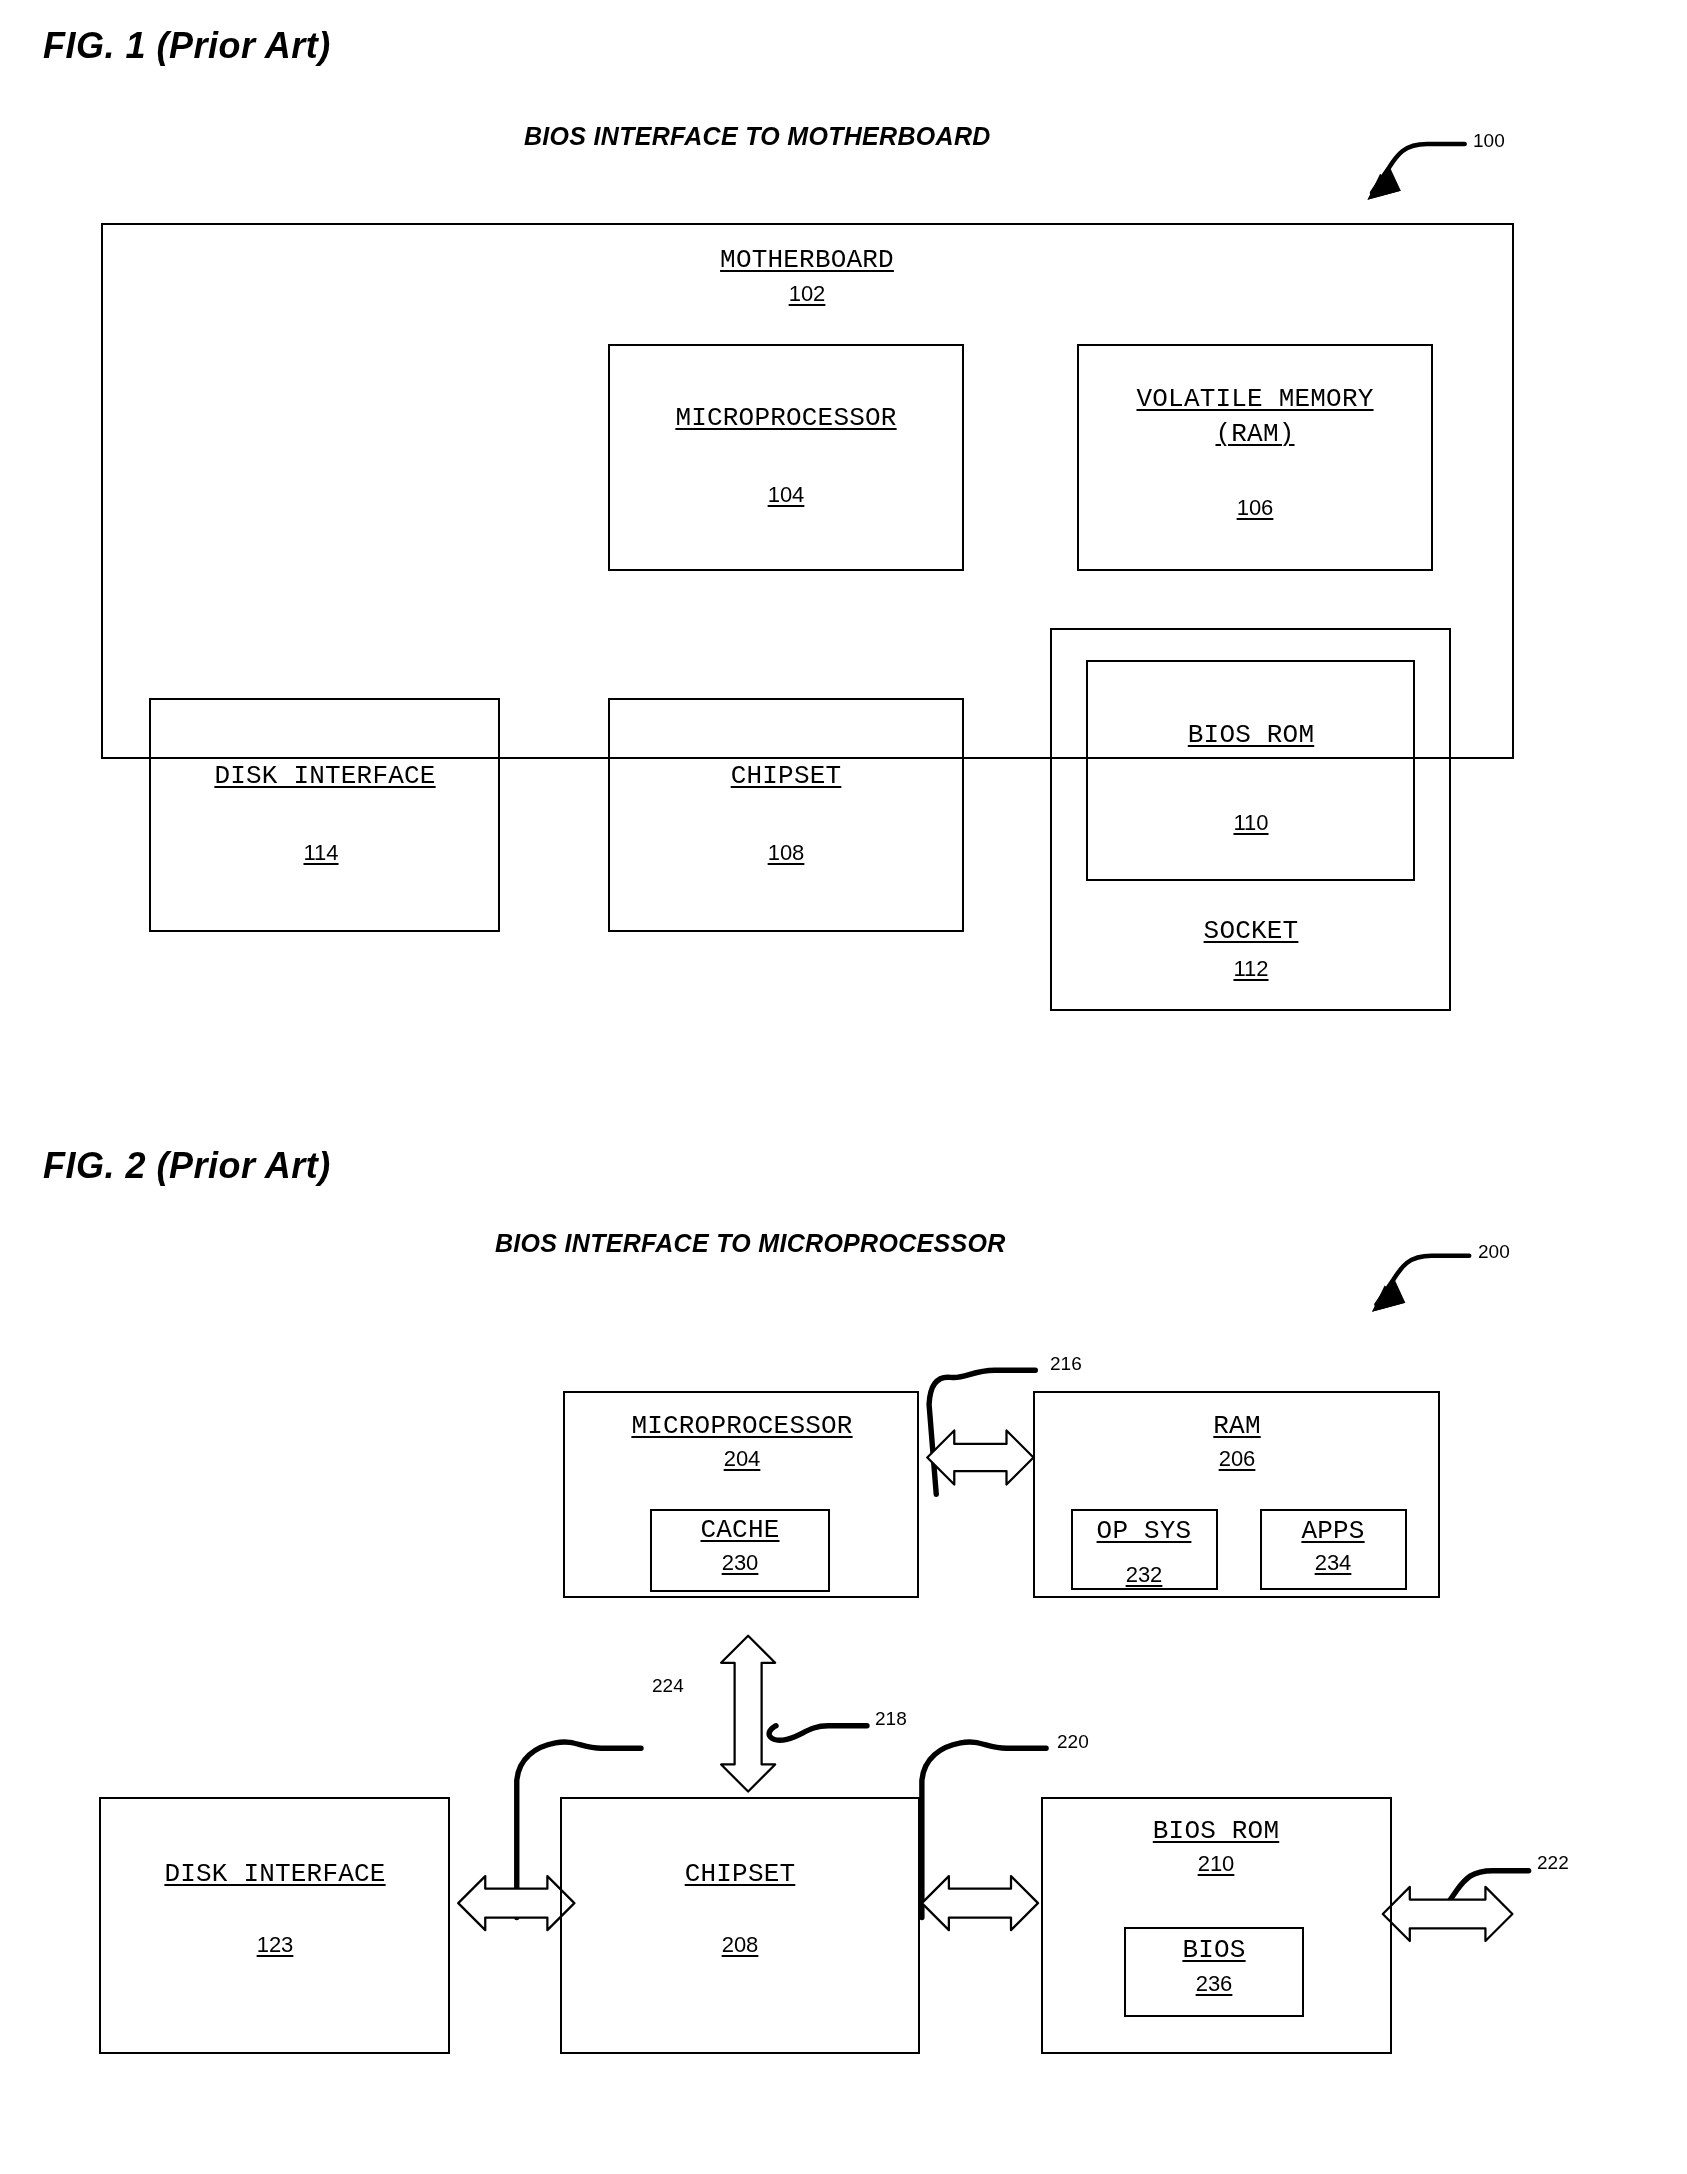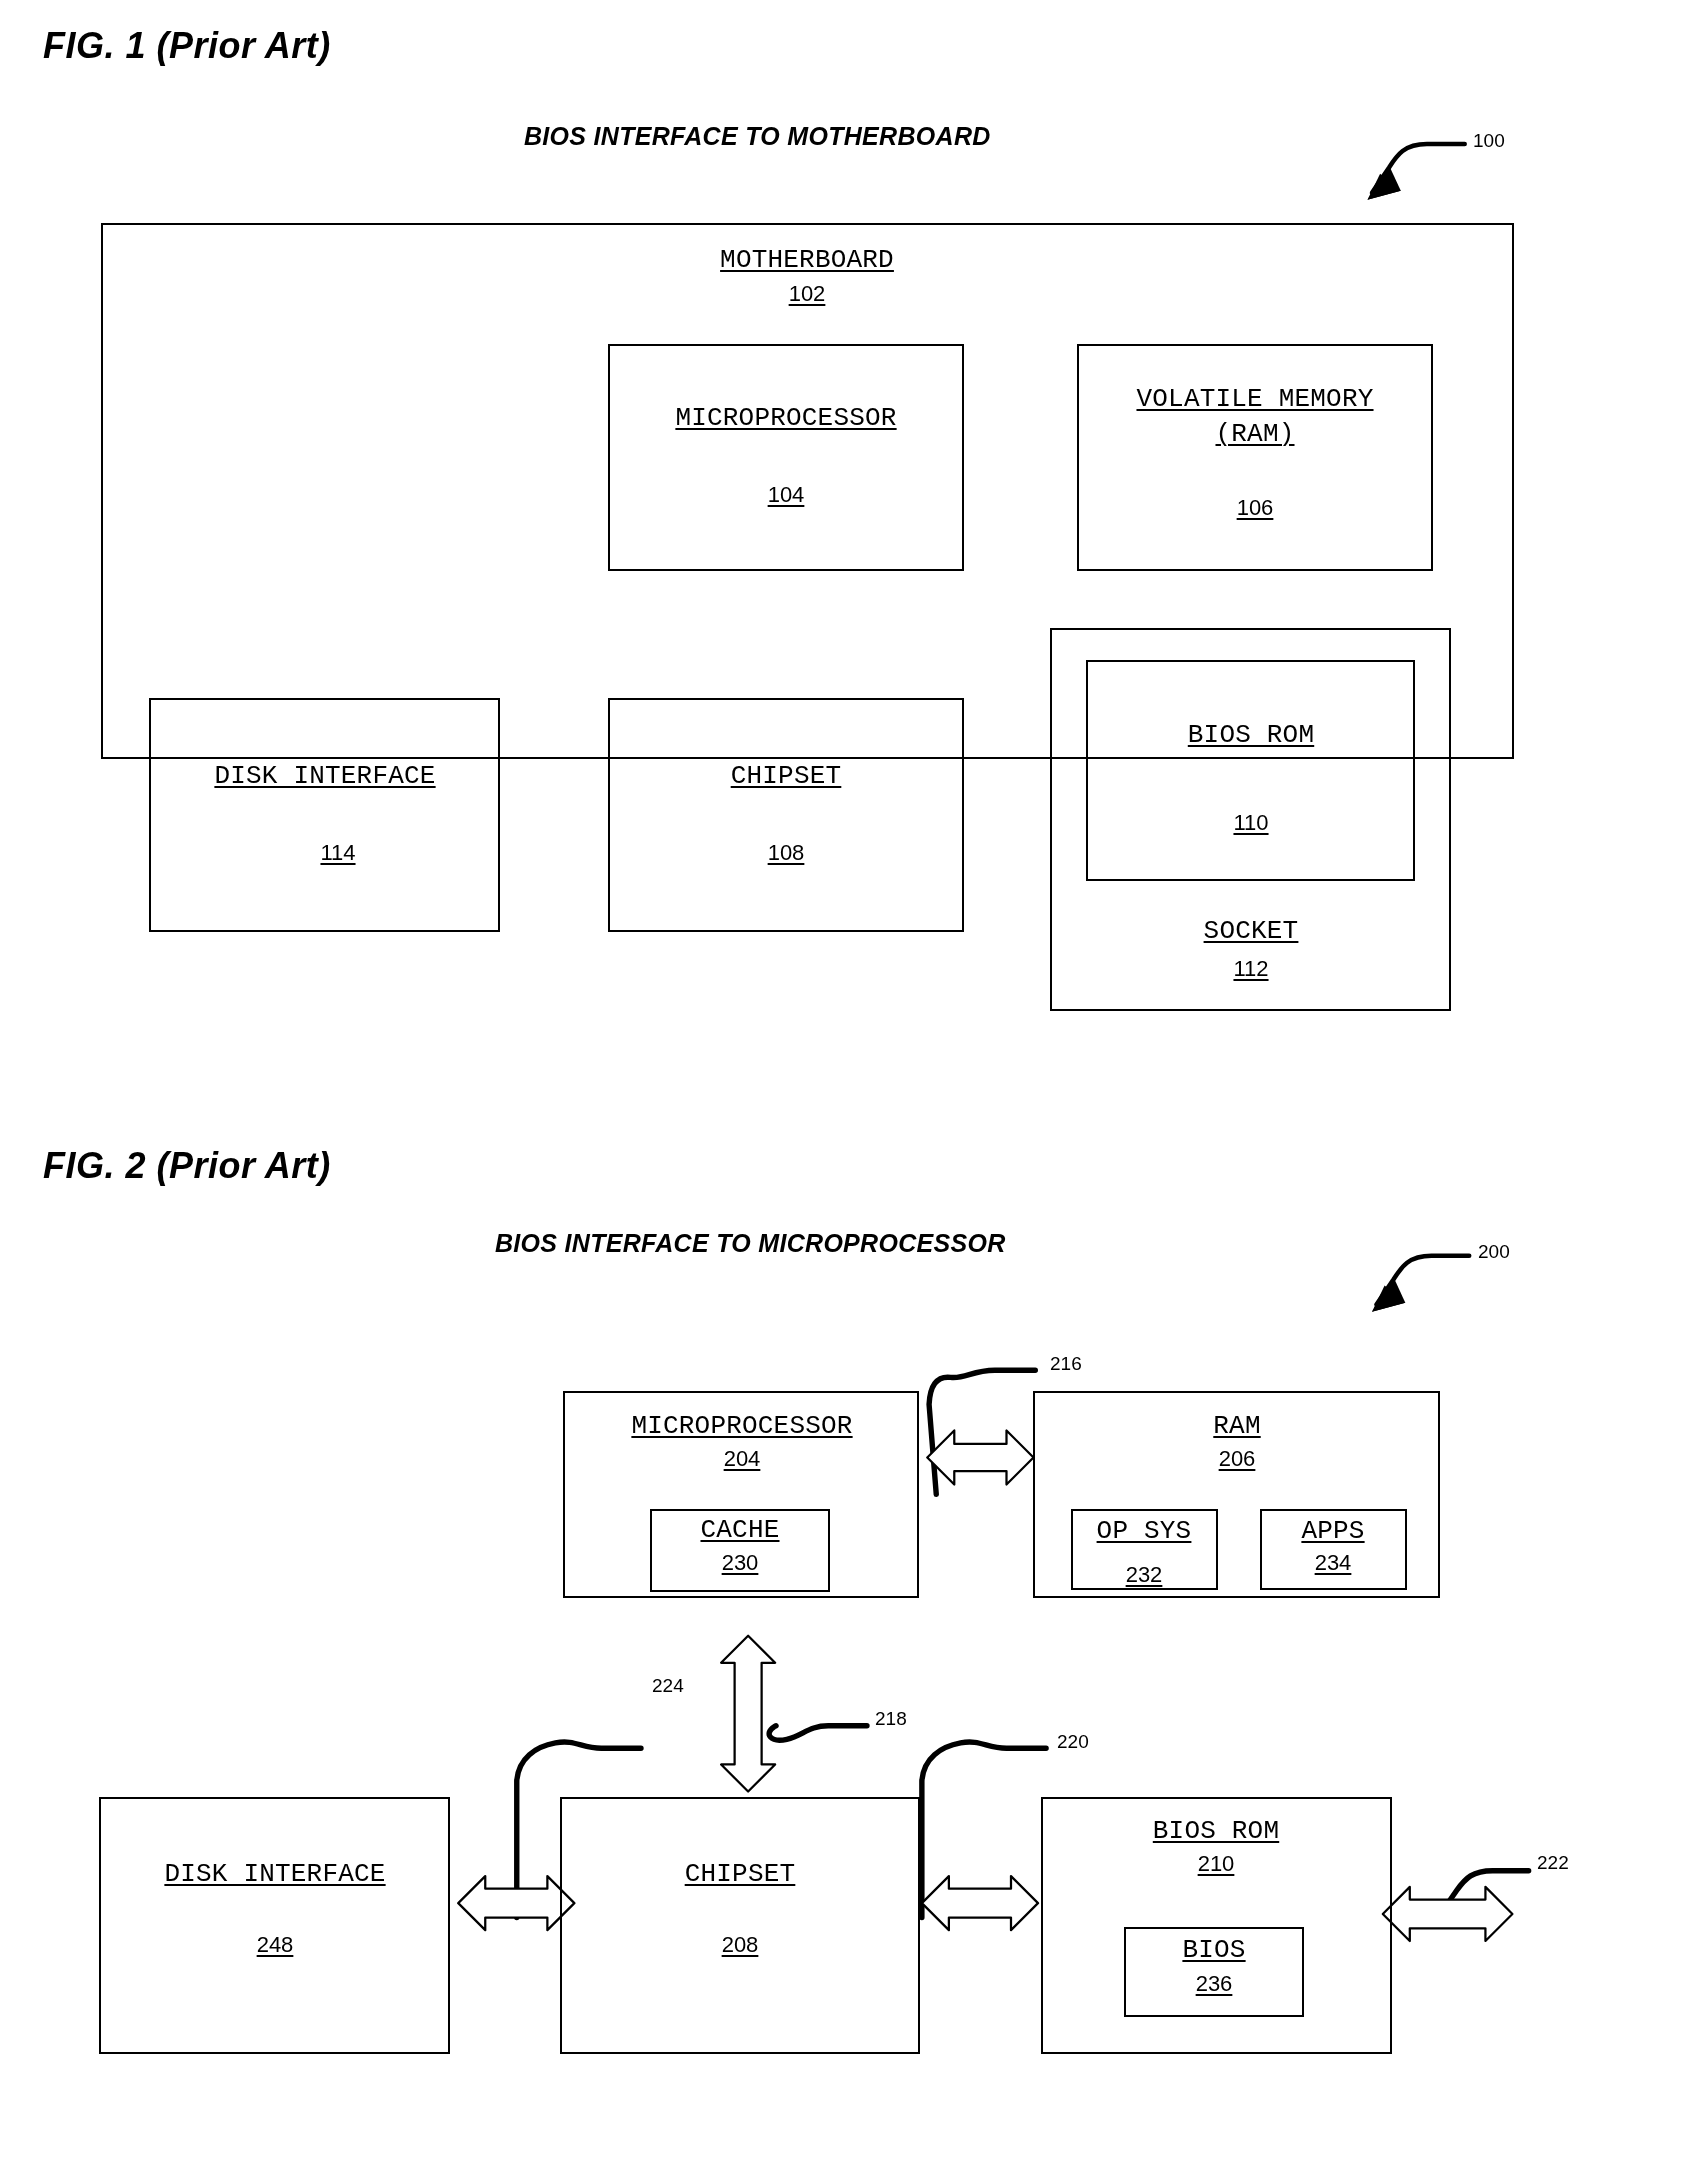--- a/index.html
+++ b/index.html
@@ -174,21 +174,21 @@
   <div class="lbl u" style="left:786px; top:403px;">MICROPROCESSOR</div>
   <div class="refnum" style="left:786px; top:482px;">104</div>
 
   <div class="box" style="left:1077px; top:344px; width:356px; height:227px;"></div>
   <div class="lbl u" style="left:1255px; top:384px;">VOLATILE MEMORY</div>
   <div class="lbl u" style="left:1255px; top:419px;">(RAM)</div>
   <div class="refnum" style="left:1255px; top:495px;">106</div>
 
   <div class="box" style="left:149px; top:698px; width:351px; height:234px;"></div>
   <div class="lbl u" style="left:325px; top:761px;">DISK INTERFACE</div>
-  <div class="refnum" style="left:338px; top:840px;">114</div>
+  <div class="refnum" style="left:321px; top:840px;">114</div>
 
   <div class="box" style="left:608px; top:698px; width:356px; height:234px;"></div>
   <div class="lbl u" style="left:786px; top:761px;">CHIPSET</div>
   <div class="refnum" style="left:786px; top:840px;">108</div>
 
   <div class="box" style="left:1050px; top:628px; width:401px; height:383px;"></div>
 
   <div class="box" style="left:1086px; top:660px; width:329px; height:221px;"></div>
   <div class="lbl u" style="left:1251px; top:720px;">BIOS ROM</div>
   <div class="refnum" style="left:1251px; top:799px;margin-top:11px;">110</div>
@@ -222,21 +222,21 @@
   <div class="box" style="left:1071px; top:1509px; width:147px; height:81px;"></div>
   <div class="lbl u" style="left:1144px; top:1516px;">OP SYS</div>
   <div class="refnum" style="left:1144px; top:1550px;margin-top:12px;">232</div>
 
   <div class="box" style="left:1260px; top:1509px; width:147px; height:81px;"></div>
   <div class="lbl u" style="left:1333px; top:1516px;">APPS</div>
   <div class="refnum" style="left:1333px; top:1550px;">234</div>
 
   <div class="box" style="left:99px; top:1797px; width:351px; height:257px;"></div>
   <div class="lbl u" style="left:275px; top:1859px;">DISK INTERFACE</div>
-  <div class="refnum" style="left:275px; top:1932px;">248</div>
+  <div class="refnum" style="left:275px; top:1932px;">123</div>
 
   <div class="box" style="left:560px; top:1797px; width:360px; height:257px;"></div>
   <div class="lbl u" style="left:740px; top:1859px;">CHIPSET</div>
   <div class="refnum" style="left:740px; top:1932px;">208</div>
 
   <div class="box" style="left:1041px; top:1797px; width:351px; height:257px;"></div>
   <div class="lbl u" style="left:1216px; top:1816px;">BIOS ROM</div>
   <div class="refnum" style="left:1216px; top:1851px;">210</div>
 
   <div class="box" style="left:1124px; top:1927px; width:180px; height:90px;"></div>

